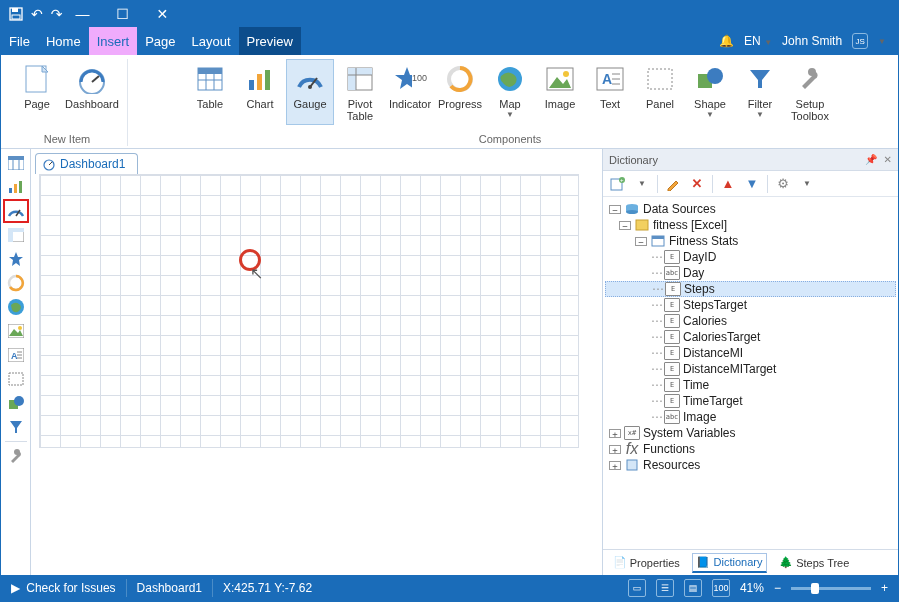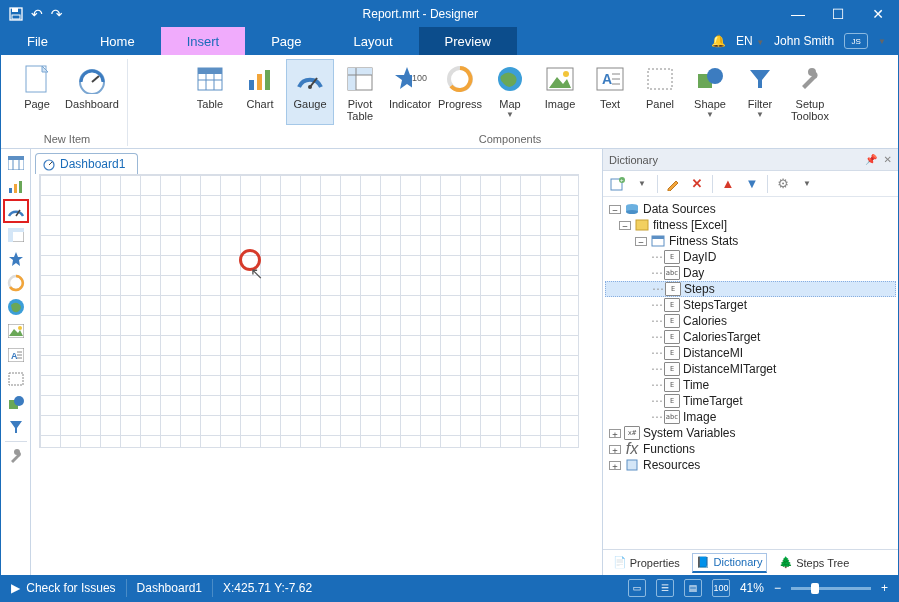--- a/index.html
+++ b/index.html
@@ -9,26 +9,26 @@
 
 .titlebar { height: 26px; background: #1a6cb9; display: flex; align-items: center; color: #fff; font-size: 12px; }
 .titlebar .qat { display: flex; align-items: center; gap: 8px; padding-left: 8px; }
 .titlebar .qat span { font-size: 14px; cursor: default; }
 .titlebar .title { flex: 1; text-align: center; }
 .titlebar .wincontrols { display: flex; }
 .titlebar .wincontrols div { width: 40px; height: 26px; display: flex; align-items: center; justify-content: center; font-size: 14px; }
 
 
 .menubar { height: 28px; background: #1a6cb9; display: flex; align-items: stretch; color: #fff; font-size: 13px; }
-.menubar .mitem { padding: 0 26px; display: flex; align-items: center; }
+.menubar .mitem { padding: 0 8px; display: flex; align-items: center; }
 .menubar .mitem.active { background: #f0abfc; color: #1a6cb9; }
 .menubar .mitem.preview { background: #0c4d8c; }
 .menubar .spacer { flex: 1; }
 .menubar .right { display: flex; align-items: center; gap: 10px; padding-right: 12px; font-size: 12px; }
-.menubar .right .avatar { width: 24px; height: 16px; border-radius: 3px; border: 1px solid #8bb9e0; display: inline-flex; align-items: center; justify-content: center; font-size: 8px; background: #1a6cb9; }
+.menubar .right .avatar { width: 16px; height: 16px; border-radius: 3px; border: 1px solid #8bb9e0; display: inline-flex; align-items: center; justify-content: center; font-size: 8px; background: #1a6cb9; }
 
 
 .ribbon { border-bottom: 1px solid #c9d6e6; background: #fff; display: flex; align-items: flex-start; padding: 4px 6px 2px 6px; height: 94px; }
 .rgroup { display: flex; flex-direction: column; align-items: center; border-right: 1px solid #e0e6ee; padding: 0 6px; height: 100%; }
 .rgroup:last-child { border-right: none; }
 .rgroup .row { display: flex; gap: 2px; }
 .ritem { display: flex; flex-direction: column; align-items: center; justify-content: flex-start; width: 48px; padding: 2px 1px; font-size: 11px; color: #333; border: 1px solid transparent; }
 .ritem.wide { width: 58px; align-items: center; }
 .ritem.sel { background: #d9e9f8; border: 1px solid #a5c8e8; }
 .ritem .ico { width: 34px; height: 34px; display: flex; align-items: center; justify-content: center; }
@@ -103,21 +103,20 @@
       <span>
         <svg width="14" height="14" viewBox="0 0 14 14">
             <rect x="1" y="1" width="12" height="12" fill="none" stroke="#fff" stroke-width="1.3"></rect>
             <rect x="3" y="1" width="6" height="4" fill="#fff"></rect>
             <rect x="3" y="8" width="8" height="4" fill="none" stroke="#fff"></rect>
           </svg>
       </span>
       <span>↶</span>
       <span>↷</span>
     </div>
-    <div class="title">Report.mrt - Designer</div>
     <div class="wincontrols">
       <div>—</div>
       <div>☐</div>
       <div>✕</div>
     </div>
   </div>
 
   <div class="menubar">
     <div class="mitem">File</div>
     <div class="mitem">Home</div>

